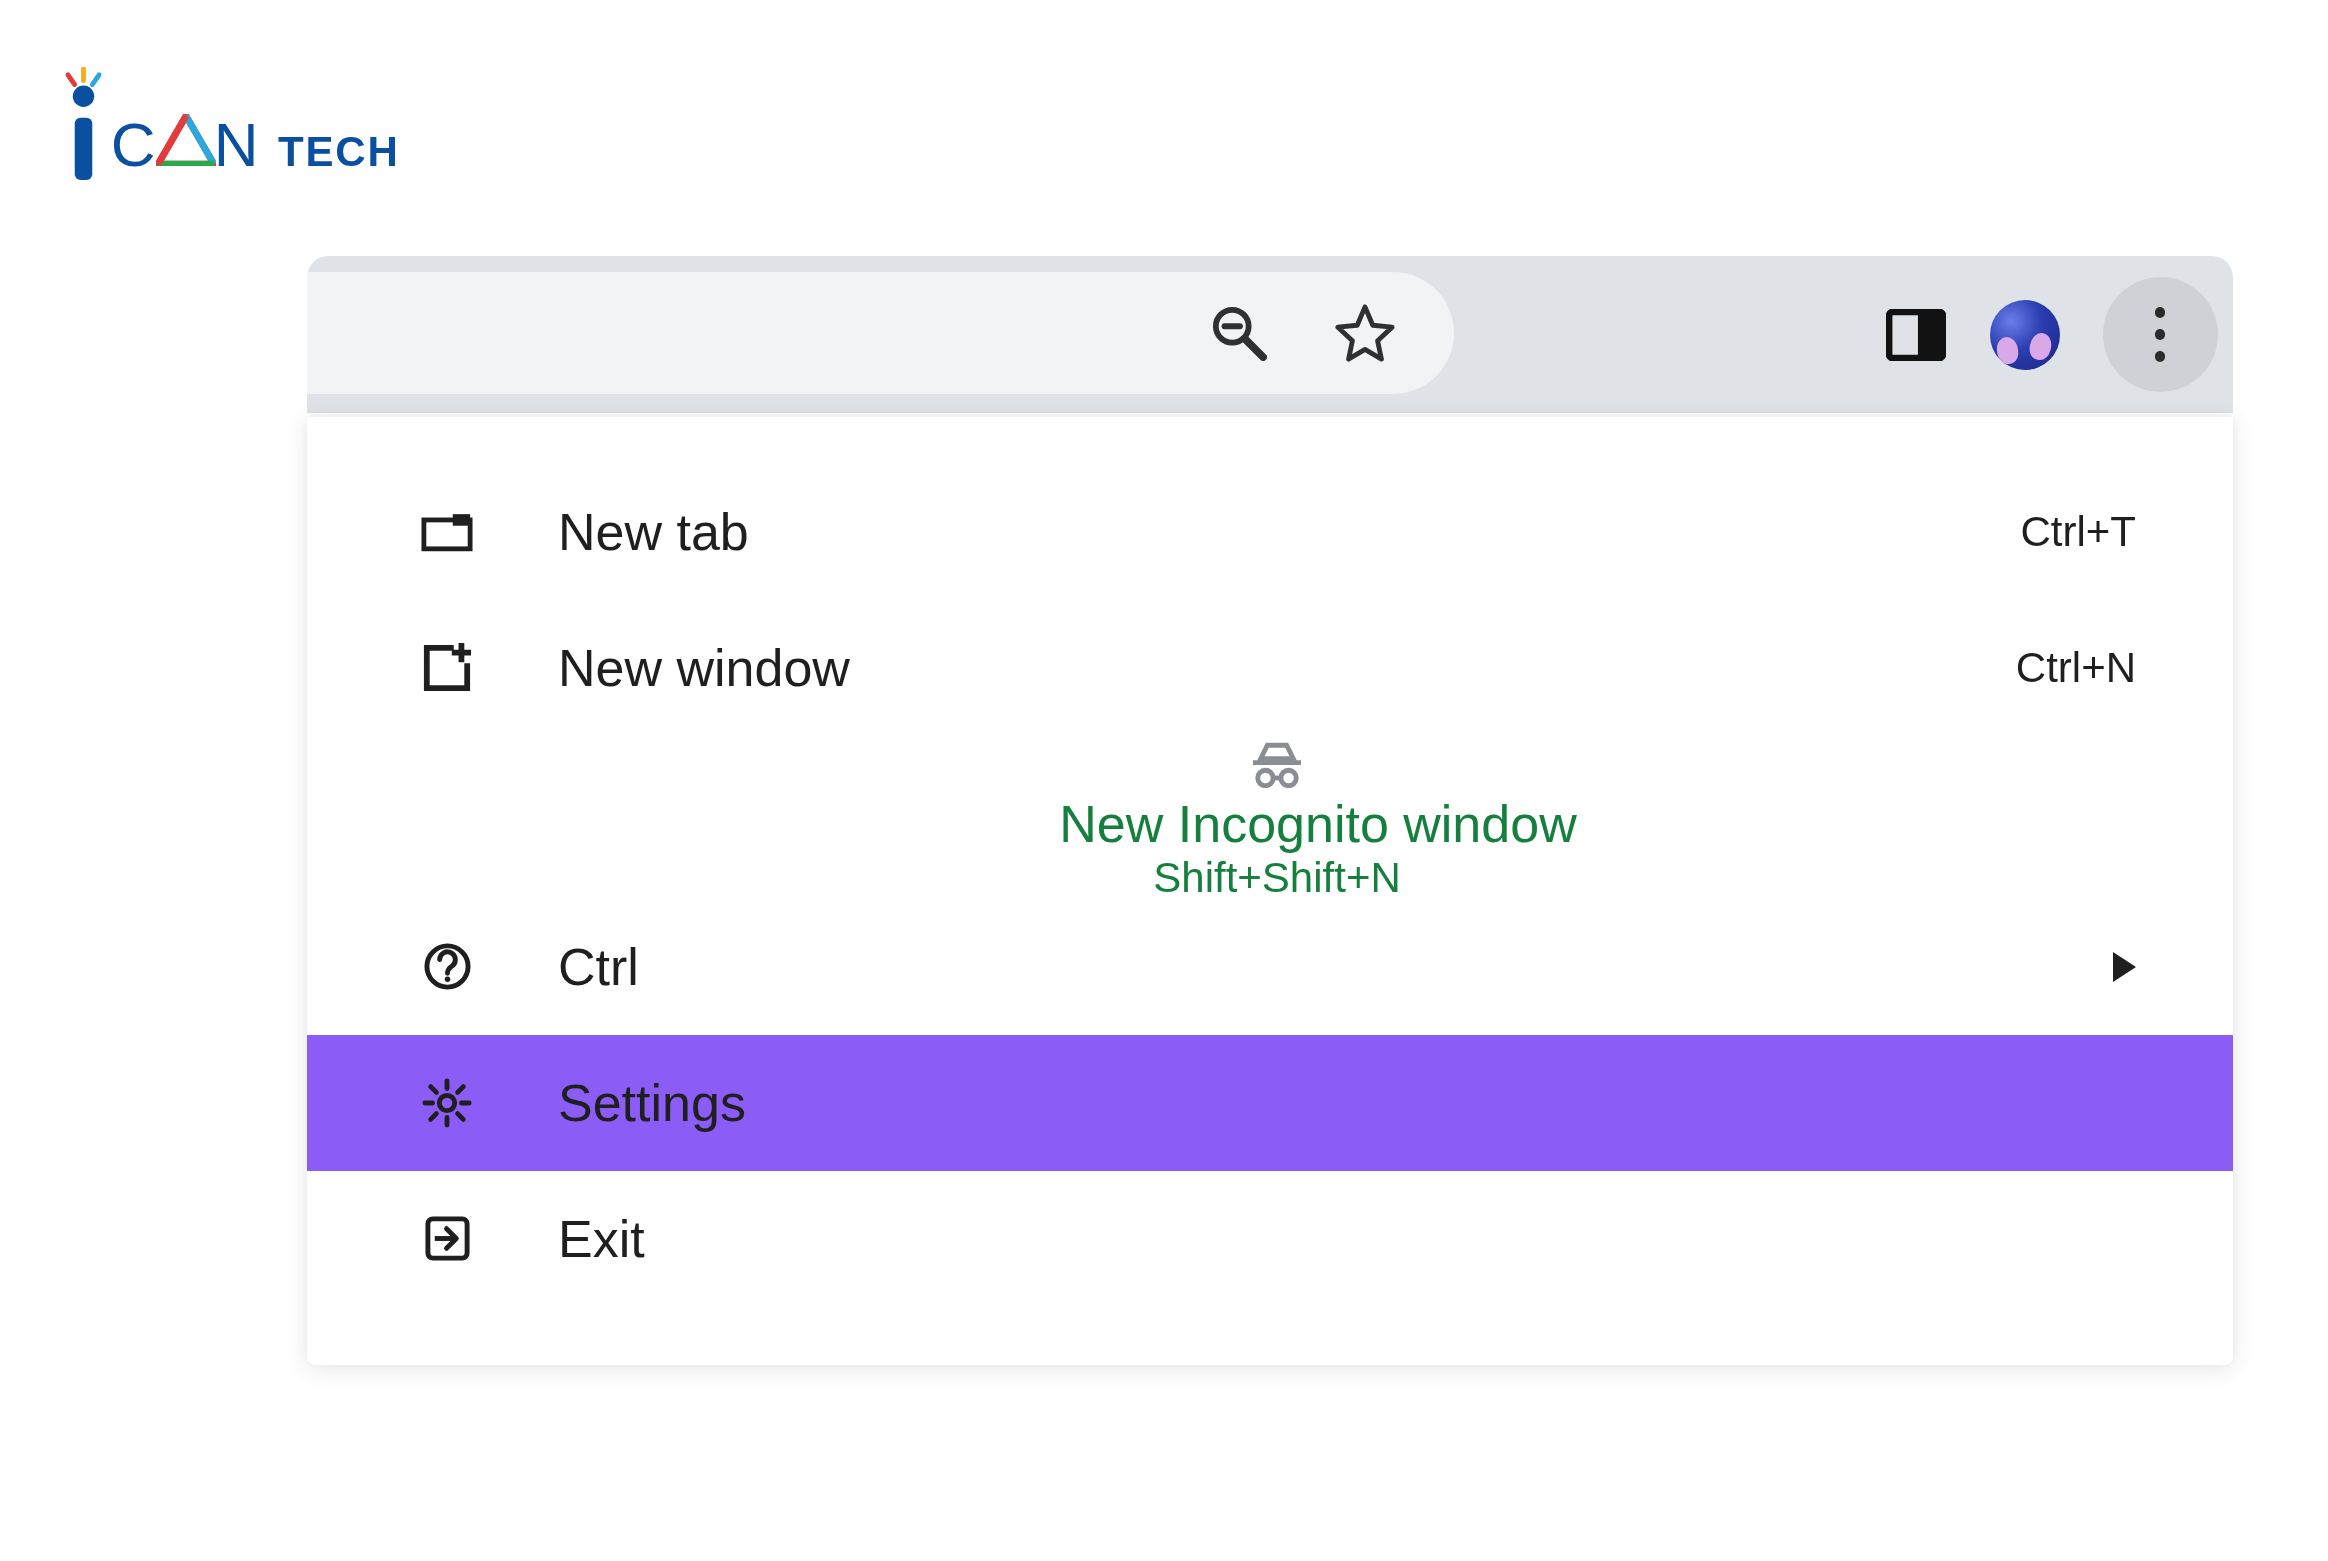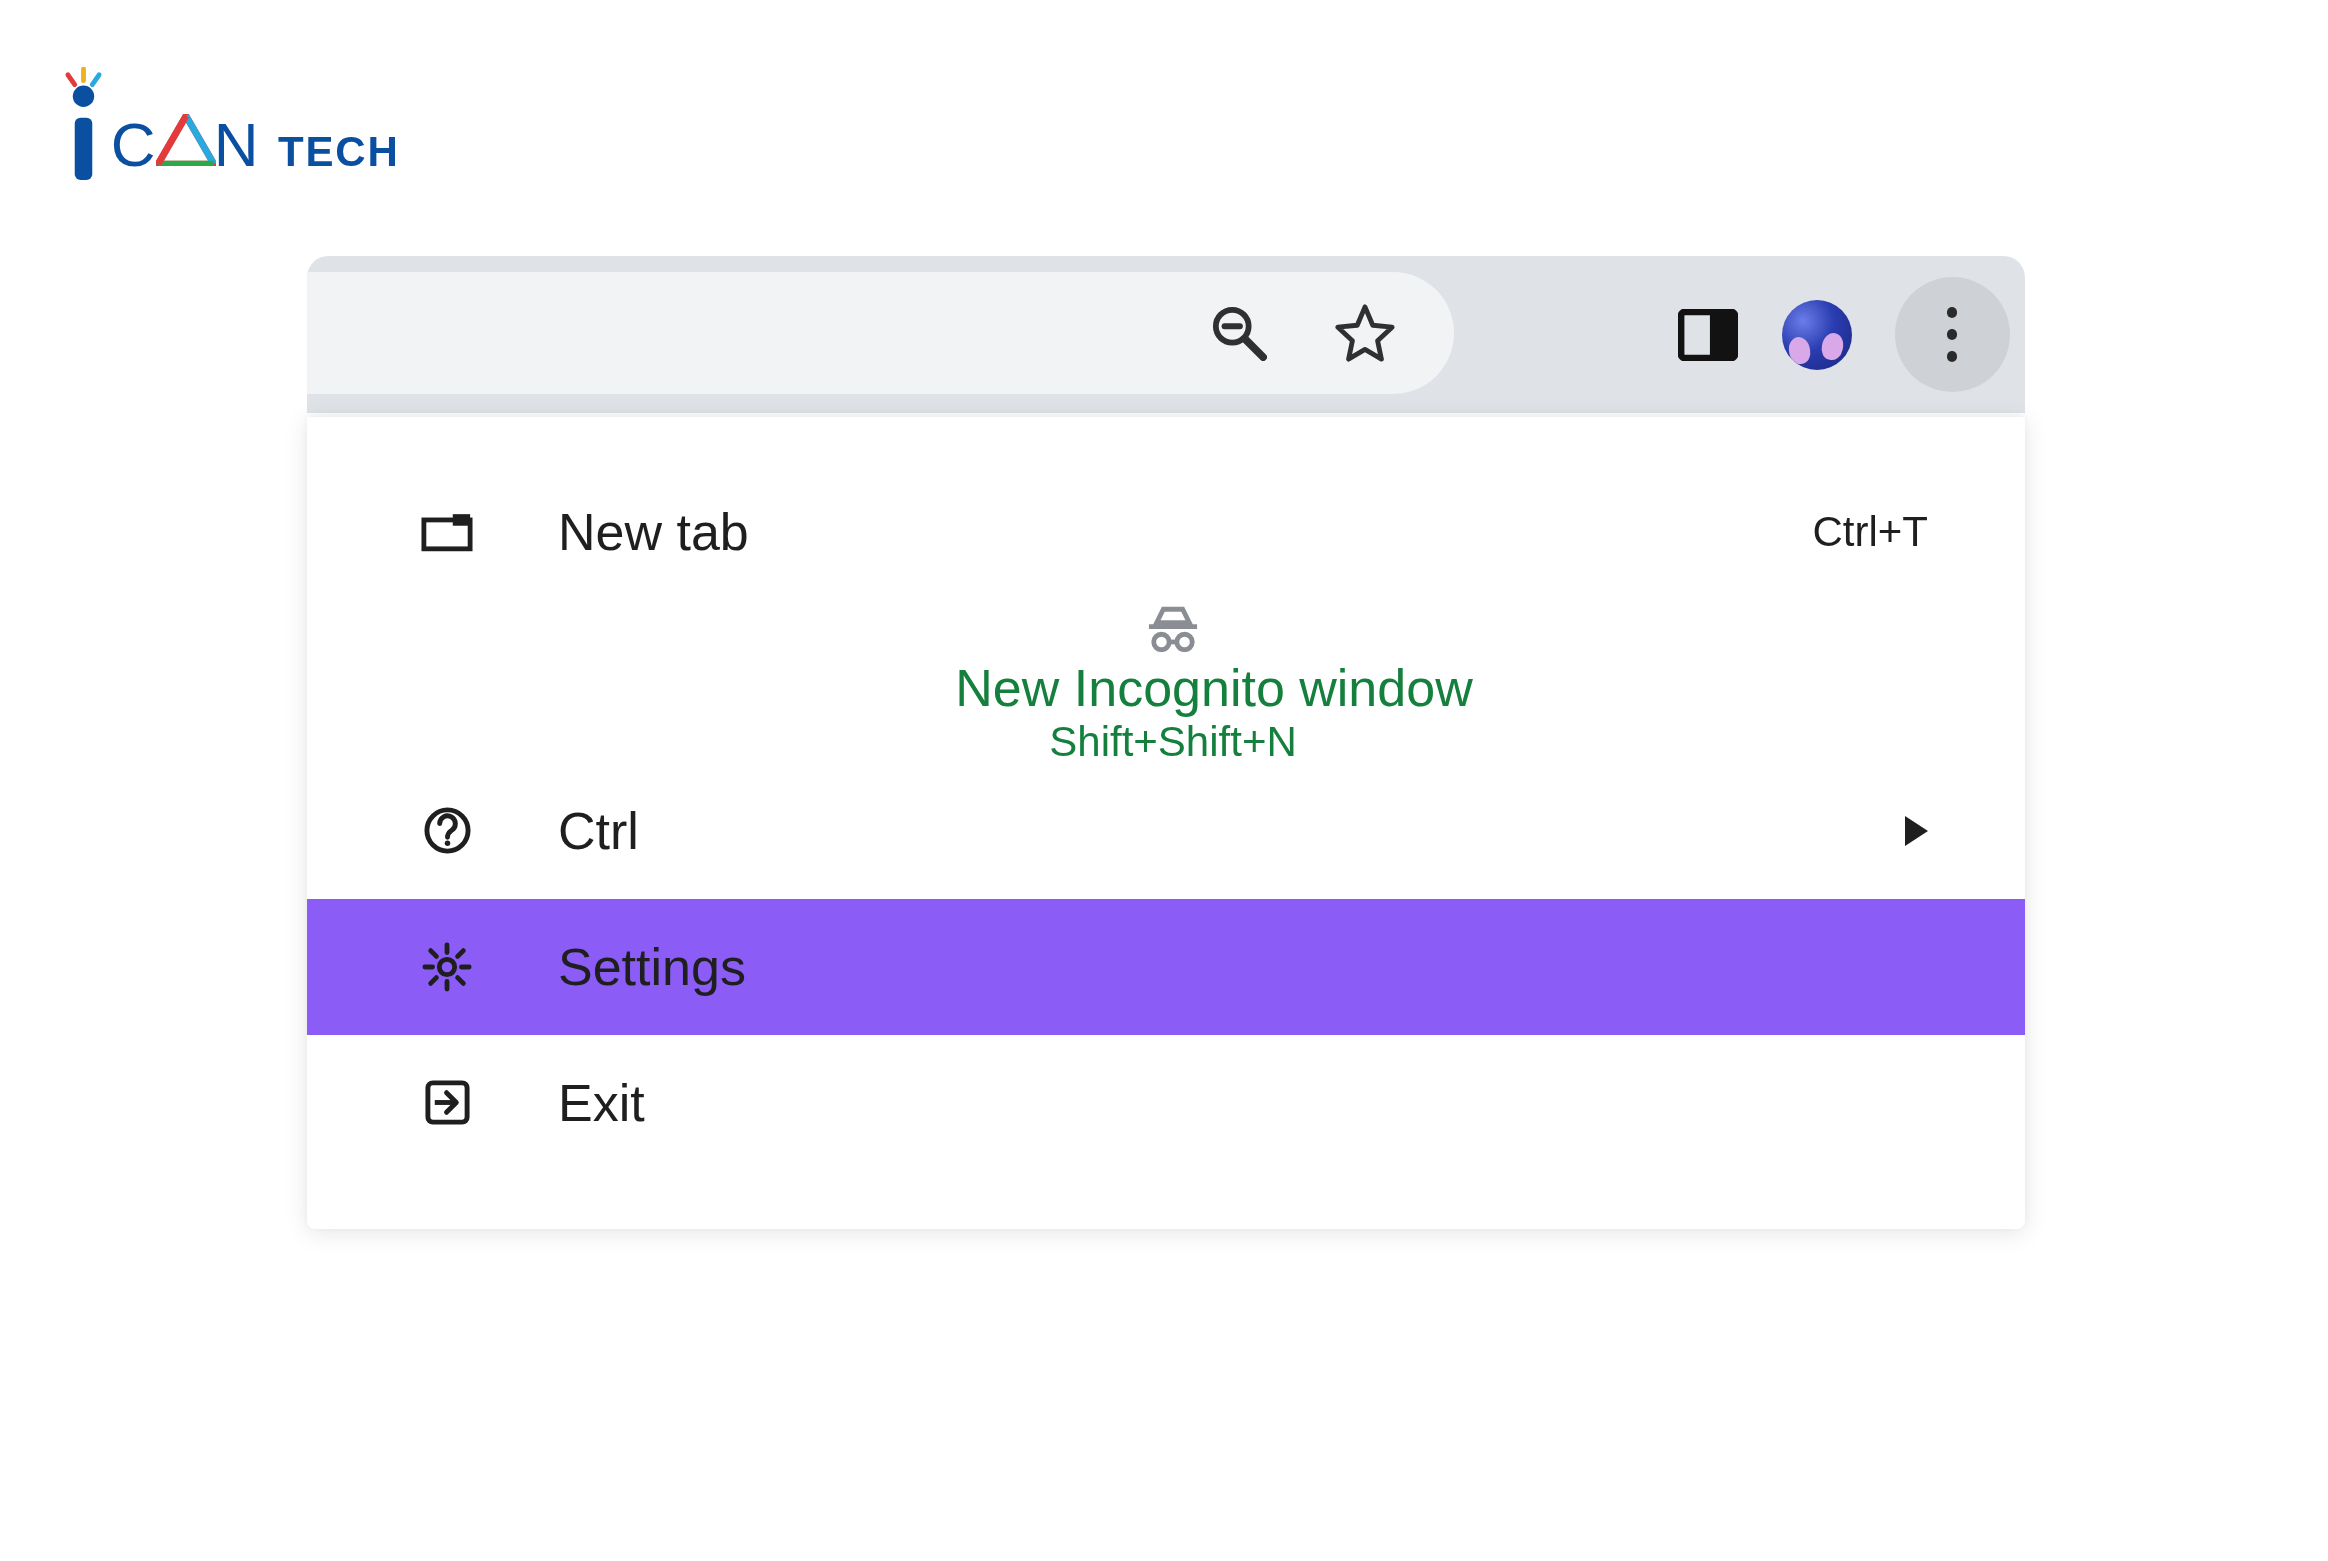--- a/index.html
+++ b/index.html
@@ -30,21 +30,21 @@
       letter-spacing: 1.9px;
     }
     .logo-c, .logo-a, .logo-n { font-size: 62px; color: #0a4fa0; font-weight: 400; font-family: Arial, sans-serif; } 
     .logo-tech { font-size: 42px; color: #0a4fa0; font-weight: 800; margin-left: 17.5px; font-family: Arial, sans-serif; }
 
     
     .shot {
       position: absolute;
       left: 307px;
       top: 256px;
-      width: 1718px;
+      width: 1926px;
       display: flex;
       flex-direction: column;
     }
     .toolbar {
       height: 157px;
       background: #dfe3e8;
       border-radius: 21.3px 21.3px 0 0;
       display: flex;
       align-items: center;
       justify-content: flex-end;
@@ -217,20 +217,31 @@
       <div class="mi-icon">
         <svg width="52" height="41" viewBox="0 0 54 42">
           <rect x="3" y="9" width="48" height="30" fill="none" stroke="#1f1f1f" stroke-width="5"></rect>
           <rect x="33" y="3" width="18" height="12" fill="#1f1f1f"></rect>
         </svg>
       </div>
       <div class="mi-label">New tab</div>
       <div class="mi-accel">Ctrl+T</div>
     </div>
 
+    <div class="menu-item">
+      <div class="mi-icon">
+        <svg width="50" height="50" viewBox="0 0 52 52">
+          <polyline points="30,5 5,5 5,47 47,47 47,24" fill="none" stroke="#1f1f1f" stroke-width="6" stroke-linecap="square"></polyline>
+          <line x1="41" y1="0" x2="41" y2="20" stroke="#1f1f1f" stroke-width="6"></line>
+          <line x1="31" y1="10" x2="51" y2="10" stroke="#1f1f1f" stroke-width="6"></line>
+        </svg>
+      </div>
+      <div class="mi-label">New window</div>
+      <div class="mi-accel">Ctrl+N</div>
+    </div>
 
     <div class="menu-item disabled">
       <div class="mi-icon">
         <svg width="52" height="47" viewBox="0 0 54 48">
           <path d="M10 18 L17 4 H37 L44 18 Z" fill="none" stroke="#8a8e94" stroke-width="5"></path>
           <line x1="2" y1="22" x2="52" y2="22" stroke="#8a8e94" stroke-width="5"></line>
           <circle cx="15" cy="38" r="8" fill="none" stroke="#8a8e94" stroke-width="5"></circle>
           <circle cx="39" cy="38" r="8" fill="none" stroke="#8a8e94" stroke-width="5"></circle>
           <line x1="23" y1="38" x2="31" y2="38" stroke="#8a8e94" stroke-width="5"></line>
         </svg>

